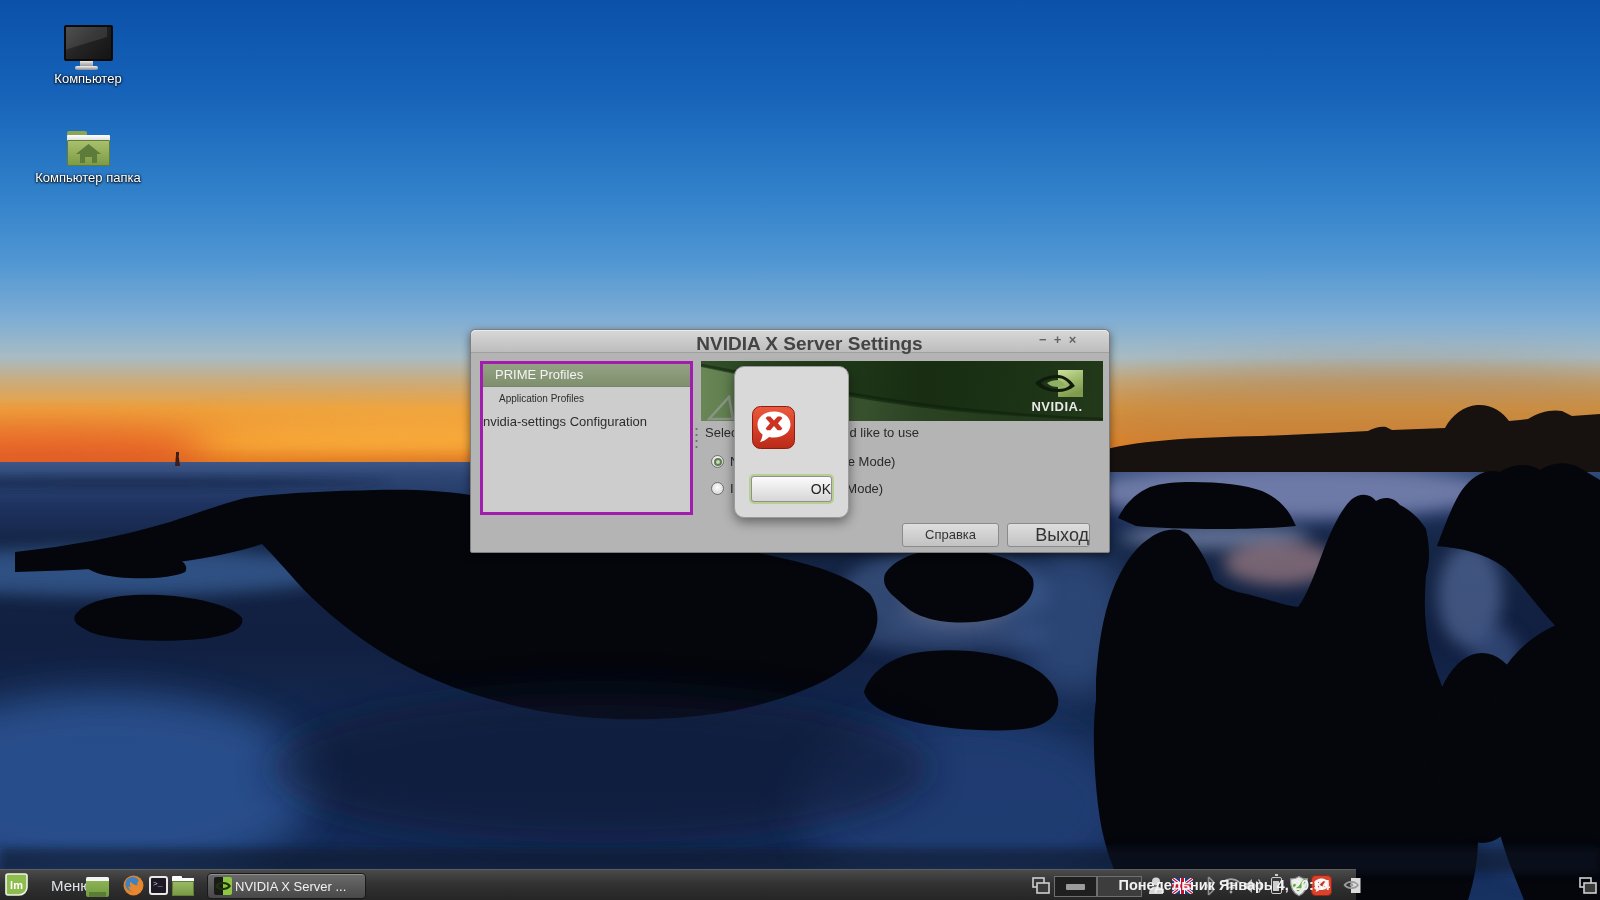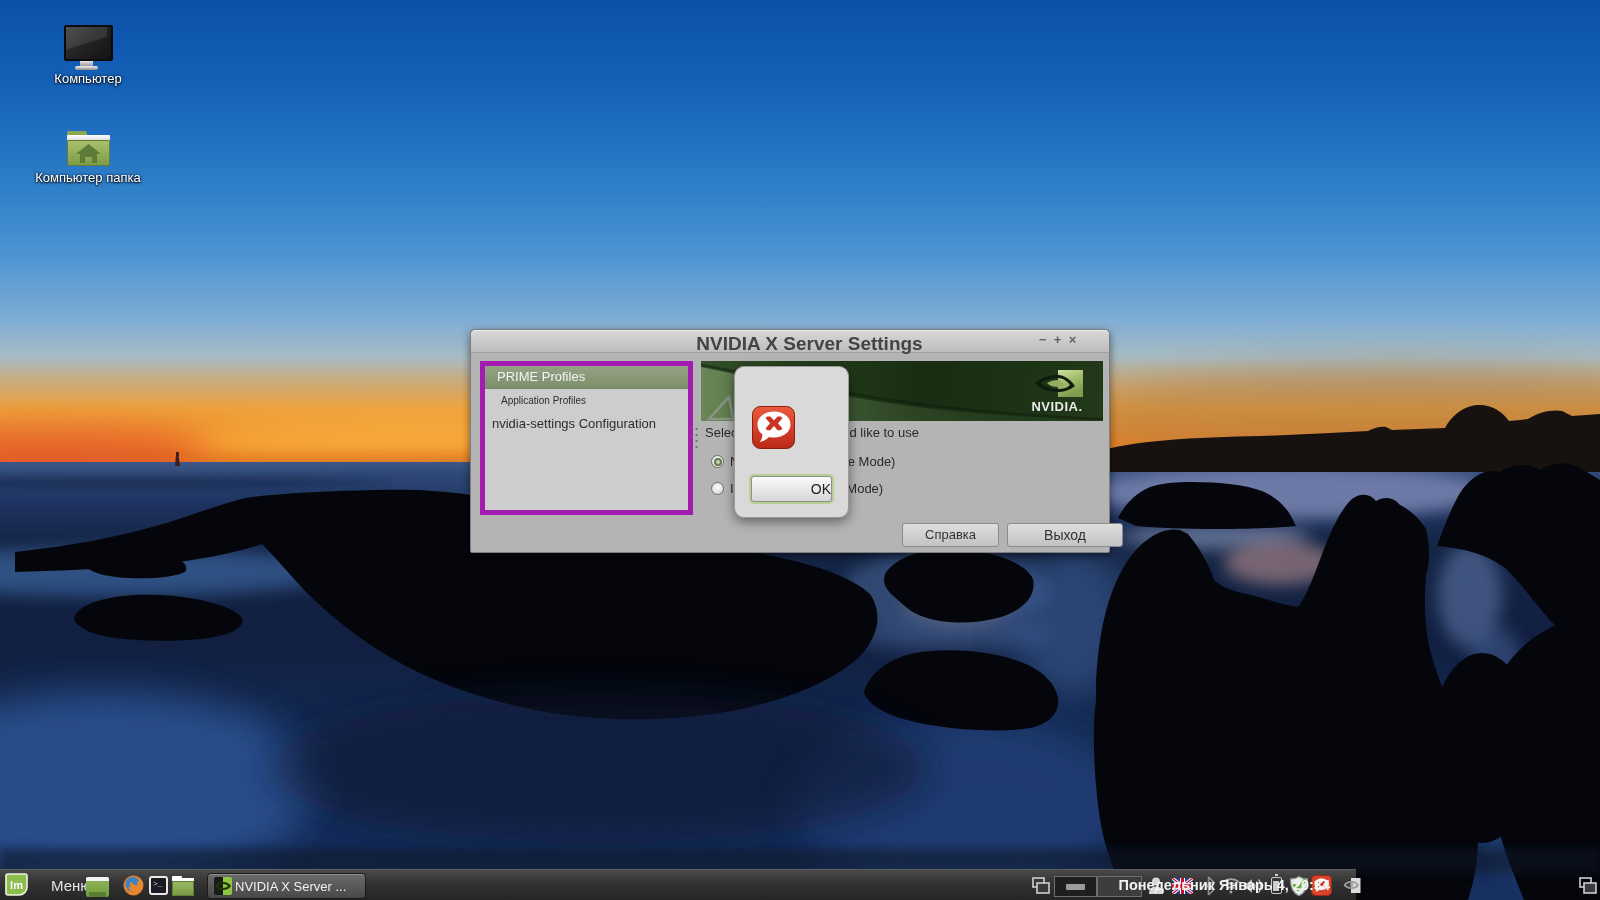--- a/index.html
+++ b/index.html
@@ -102,24 +102,24 @@
       </svg>
 </div>
 <div class="abs" style="left:0px;top:170px;width:176px;text-align:center;color:#fff;font-size:13px;text-shadow:0 1px 2px #000,0 0 3px #000;">Компьютер папка</div>
 
 
 <div class="abs" style="left:470px;top:329px;width:640px;height:224px;background:#b4b4b4;border:1px solid #7e7e7e;border-radius:5px 5px 2px 2px;box-sizing:border-box;box-shadow:0 3px 9px rgba(0,0,0,0.5);">
   <div class="abs" style="left:0;top:0;right:0;height:22px;background:linear-gradient(#d8d8d8,#bdbdbd);border-radius:5px 5px 0 0;border-bottom:1px solid #a0a0a0;box-shadow:inset 0 1px 0 #ececec;"></div>
   <div class="abs" style="left:0;top:3px;right:0;text-align:center;font-size:19px;font-weight:bold;color:#444;padding-left:39px;">NVIDIA X Server Settings</div>
   <div class="abs" style="left:568px;top:2px;width:60px;height:18px;font-size:13px;color:#636363;font-weight:bold;">−&nbsp;&nbsp;+&nbsp;&nbsp;×</div>
 
-  <div class="abs" style="left:9px;top:31px;width:213px;height:154px;background:#cdcdcd;border:5px solid #a21caf;box-sizing:border-box;">
+  <div class="abs" style="left:9px;top:31px;width:213px;height:154px;background:#cdcdcd;border:3px solid #a21caf;box-sizing:border-box;">
     <div style="height:22px;background:linear-gradient(#93a284,#7f906d);color:#f4f4f4;font-size:13px;line-height:22px;padding-left:12px;border-bottom:1px solid #76866a;">PRIME Profiles</div>
     <div style="height:23px;color:#2d2d2d;font-size:10px;line-height:23px;padding-left:16px;">Application Profiles</div>
-    <div style="height:23px;color:#2d2d2d;font-size:13px;line-height:23px;padding-left:7px;">nvidia-settings Configuration</div>
+    <div style="height:23px;color:#2d2d2d;font-size:13px;line-height:23px;padding-left:0;">nvidia-settings Configuration</div>
   </div>
   <div class="abs" style="left:224px;top:96px;width:3px;height:24px;background-image:radial-gradient(circle,#6f6f6f 1px,transparent 1.2px);background-size:3px 6px;"></div>
 
   <div class="abs" style="left:230px;top:31px;width:402px;height:60px;background:linear-gradient(100deg,#33502a 0%,#233d1c 25%,#182d12 55%,#1c3316 80%,#223a1a 100%);overflow:hidden;">
     <svg class="abs" style="left:0;top:0;" width="402" height="60" viewBox="0 0 402 60">
       <defs>
             <linearGradient id="swg" x1="0" y1="0" x2="1" y2="0">
               <stop offset="0" stop-color="#6c8a58" stop-opacity="0.95"></stop>
               <stop offset="0.45" stop-color="#46603a" stop-opacity="0.55"></stop>
               <stop offset="1" stop-color="#2a4222" stop-opacity="0.15"></stop>
@@ -140,21 +140,21 @@
       <text x="26" y="42" font-family="Liberation Sans,sans-serif" font-size="13" font-weight="bold" fill="#e8e8e8" text-anchor="middle" letter-spacing="0.5">NVIDIA.</text>
     </svg>
   </div>
   <div class="abs" style="left:234px;top:95px;width:400px;font-size:13px;color:#2a2a2a;">Select the GPU you would like to use</div>
   <div class="abs" style="left:240px;top:125px;width:13px;height:13px;border-radius:50%;background:radial-gradient(circle at 50% 40%,#fdfdfd,#cfcfcf);border:1px solid #707070;box-sizing:border-box;"></div>
   <div class="abs" style="left:242.5px;top:127.5px;width:8px;height:8px;border-radius:50%;background:#c7d6ba;border:2px solid #5e7e4d;box-sizing:border-box;"></div>
   <div class="abs" style="left:259px;top:124px;font-size:13px;color:#2a2a2a;">NVIDIA (Performance Mode)</div>
   <div class="abs" style="left:240px;top:152px;width:13px;height:13px;border-radius:50%;background:radial-gradient(circle at 50% 40%,#fdfdfd,#cfcfcf);border:1px solid #707070;box-sizing:border-box;"></div>
   <div class="abs" style="left:259px;top:151px;font-size:13px;color:#2a2a2a;">Intel (Power Saving Mode)</div>
   <div class="abs" style="left:431px;top:193px;width:97px;height:24px;background:linear-gradient(#dedede,#c2c2c2);border:1px solid #8b8b8b;border-radius:3px;box-sizing:border-box;text-align:center;font-size:13px;color:#333;line-height:22px;">Справка</div>
-  <div class="abs" style="left:536px;top:193px;width:116px;height:24px;background:linear-gradient(#dedede,#c2c2c2);border:1px solid #8b8b8b;border-radius:3px;box-sizing:border-box;text-align:center;font-size:14px;color:#333;line-height:22px;">Выход</div>
+  <div class="abs" style="left:536px;top:193px;width:83px;height:24px;background:linear-gradient(#dedede,#c2c2c2);border:1px solid #8b8b8b;border-radius:3px;box-sizing:border-box;text-align:right;font-size:18px;color:#333;line-height:22px;">Выход</div>
 </div>
 <svg width="0" height="0">
       <defs>
         <linearGradient id="nvsq" x1="0" y1="0" x2="0.4" y2="1">
           <stop offset="0" stop-color="#cfe09f"></stop>
           <stop offset="0.5" stop-color="#a3bd70"></stop>
           <stop offset="1" stop-color="#7e9b4e"></stop>
         </linearGradient>
       </defs>
     </svg>

